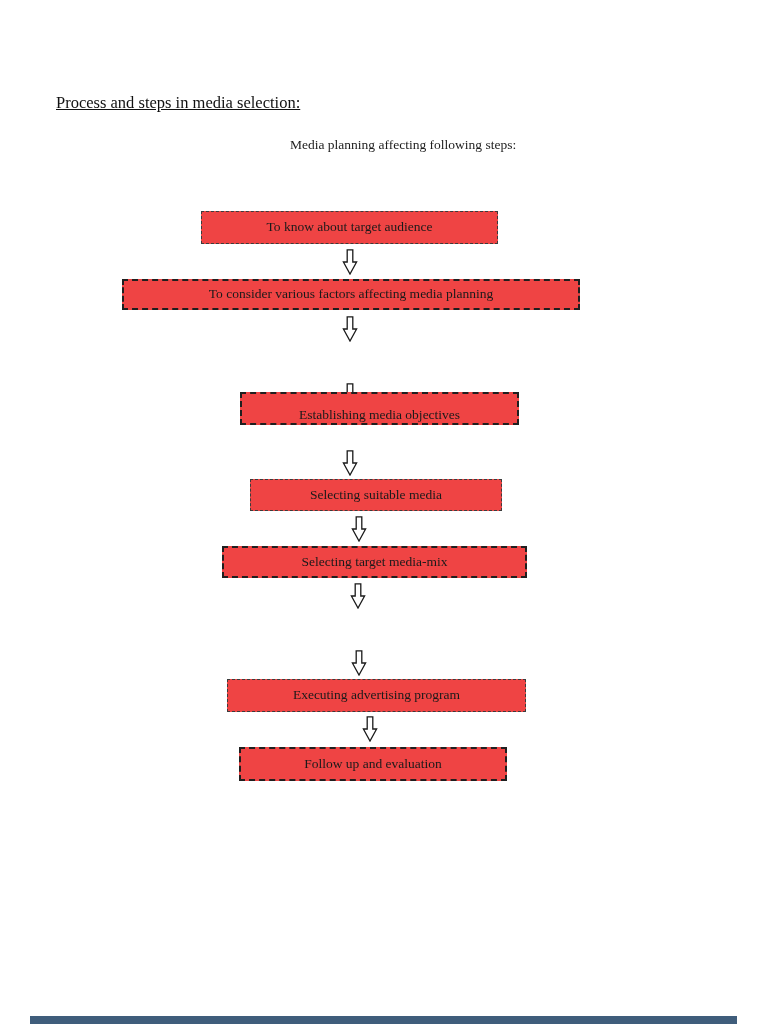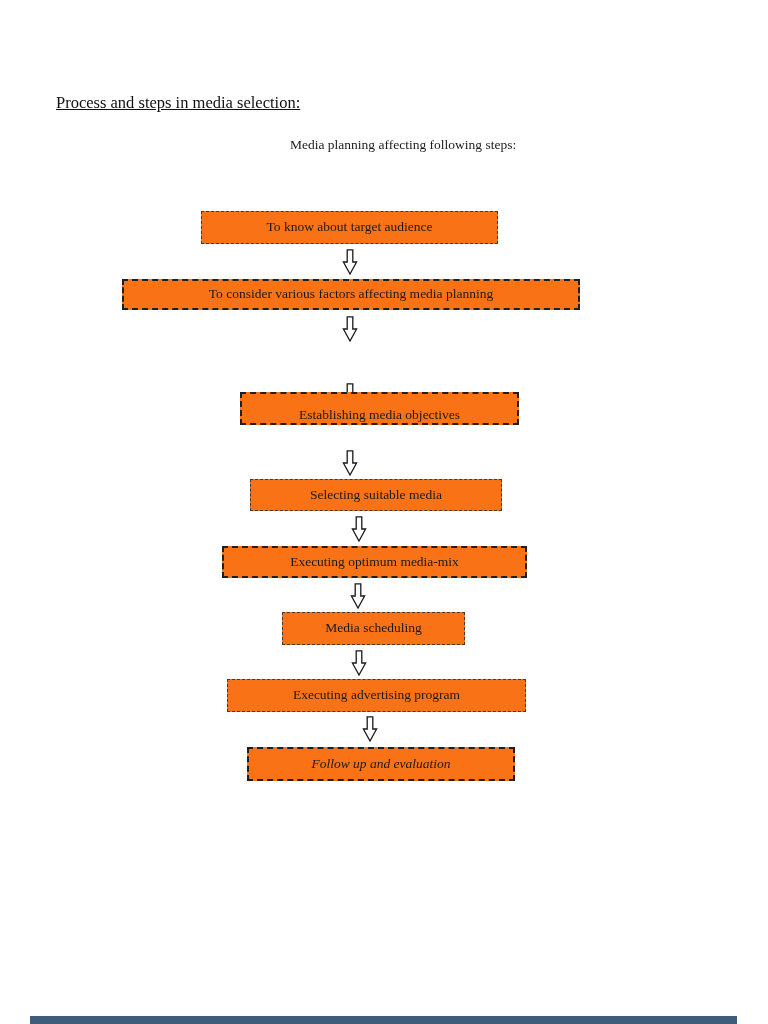--- a/index.html
+++ b/index.html
@@ -36,36 +36,36 @@
     white-space: nowrap;
   }
   .step {
     position: absolute;
     display: flex;
     align-items: center;
     justify-content: center;
     text-align: center;
     font-size: 13.5px;
     color: #1a1a1a;
-    background: #f97316;
+    background: #ef4444;
     box-sizing: border-box;
     line-height: 1.1;
   }
   .border-fine  { border: 1px dashed #3c3c3c; }
   .border-heavy { border: 2px dashed #1f1f1f; }
 
   .b1 { left: 201px; top: 211px; width: 297px; height: 33px; }
   .b2 { left: 122px; top: 279px; width: 458px; height: 31px; }
   .b3 { left: 222px; top: 346px; width: 308px; height: 32px; }
   .b4 { left: 240px; top: 392px; width: 279px; height: 33px; align-items: flex-end; }
   .b5 { left: 250px; top: 479px; width: 252px; height: 32px; }
   .b6 { left: 222px; top: 546px; width: 305px; height: 32px; }
   .b7 { left: 282px; top: 612px; width: 183px; height: 33px; }
   .b8 { left: 227px; top: 679px; width: 299px; height: 33px; }
-  .b9 { left: 247px; top: 747px; width: 268px; height: 34px; font-style: italic; }
+  .b9 { left: 239px; top: 747px; width: 268px; height: 34px; }
 
   .arrow {
     position: absolute;
     width: 16px;
     height: 26px;
   }
   .a1 { left: 342px; top: 249px; }
   .a2 { left: 342px; top: 316px; }
   .a3 { left: 342px; top: 383px; }
   .a4 { left: 342px; top: 450px; }
@@ -117,29 +117,26 @@
   </svg>
 
   <div class="step b5 border-fine">
     <span>Selecting suitable media</span>
   </div>
   <svg class="arrow a5" viewBox="0 0 16 26">
     <path d="M5.2 0.8 H10.8 V13 H14.6 L8 25 L1.4 13 H5.2 Z" fill="#ffffff" stroke="#1a1a1a" stroke-width="1.3"></path>
   </svg>
 
   <div class="step b6 border-heavy">
-    <span>Executing optimum media-mix</span>
+    <span>Selecting target media-mix</span>
   </div>
   <svg class="arrow a6" viewBox="0 0 16 26">
     <path d="M5.2 0.8 H10.8 V13 H14.6 L8 25 L1.4 13 H5.2 Z" fill="#ffffff" stroke="#1a1a1a" stroke-width="1.3"></path>
   </svg>
 
-  <div class="step b7 border-fine">
-    <span>Media scheduling</span>
-  </div>
   <svg class="arrow a7" viewBox="0 0 16 26">
     <path d="M5.2 0.8 H10.8 V13 H14.6 L8 25 L1.4 13 H5.2 Z" fill="#ffffff" stroke="#1a1a1a" stroke-width="1.3"></path>
   </svg>
 
   <div class="step b8 border-fine">
     <span>Executing advertising program</span>
   </div>
   <svg class="arrow a8" viewBox="0 0 16 26">
     <path d="M5.2 0.8 H10.8 V13 H14.6 L8 25 L1.4 13 H5.2 Z" fill="#ffffff" stroke="#1a1a1a" stroke-width="1.3"></path>
   </svg>

